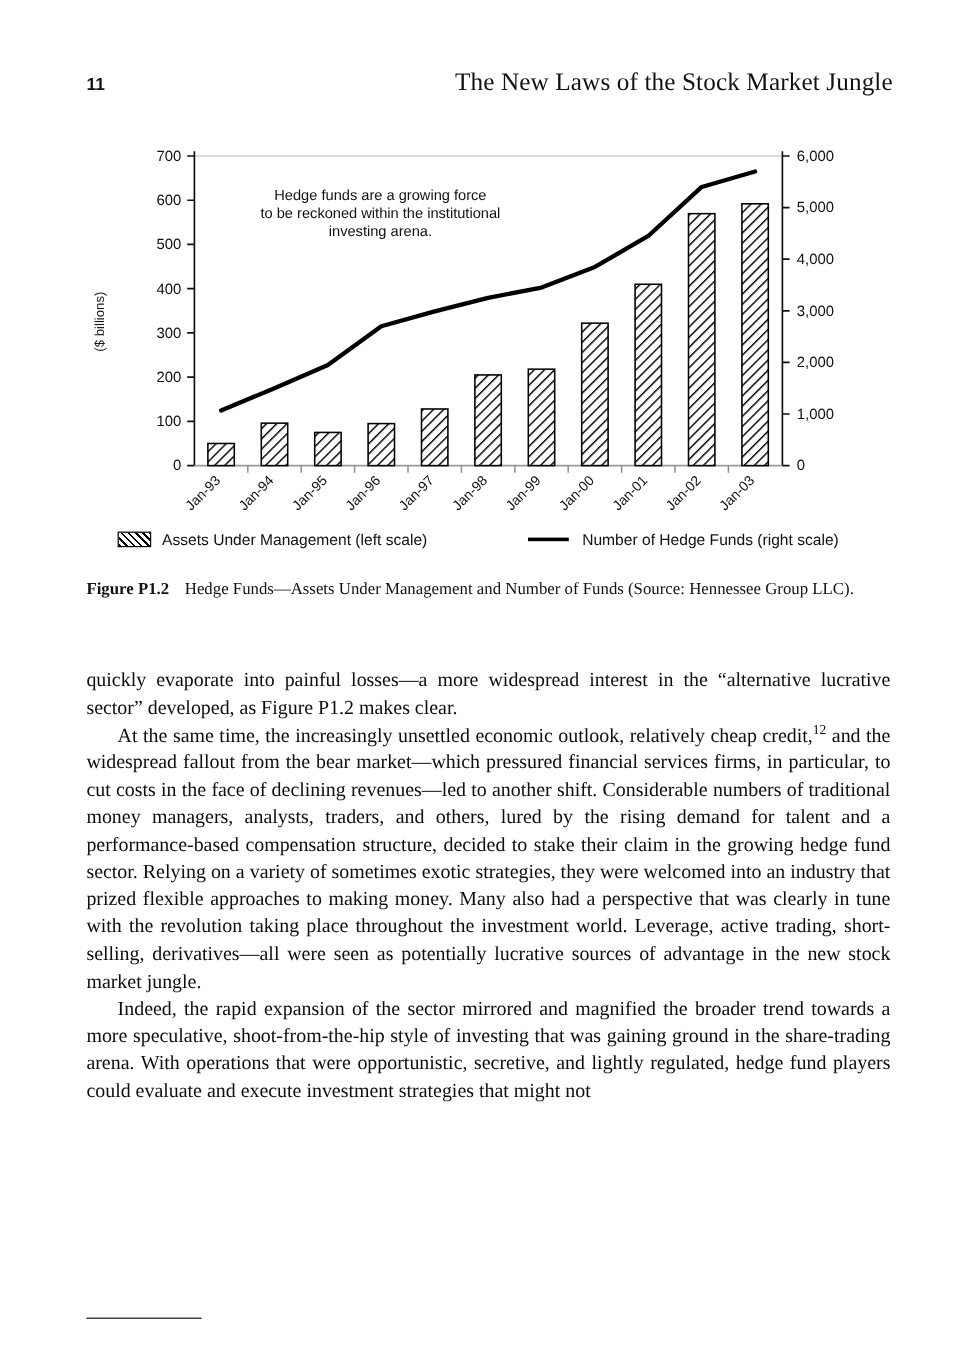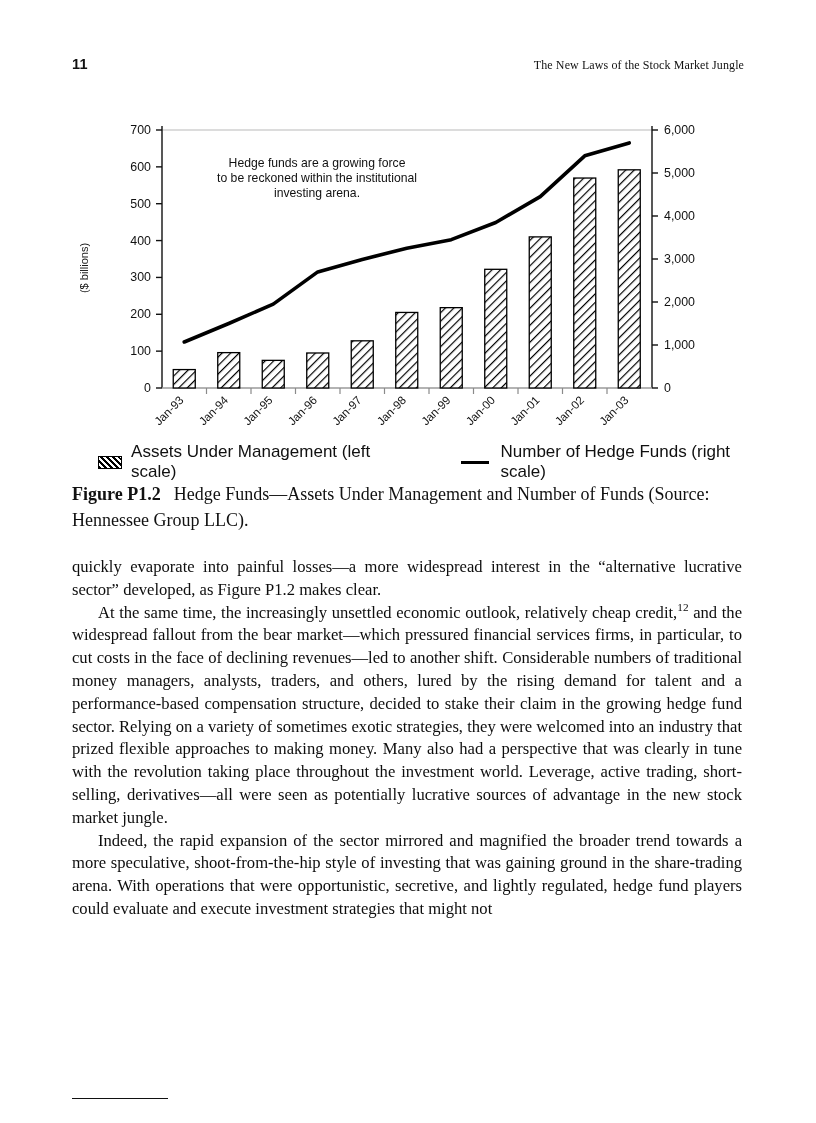--- a/index.html
+++ b/index.html
@@ -32,21 +32,21 @@
     justify-content: space-between;
   }
   .folio {
     font-family: "Liberation Sans", sans-serif;
     font-weight: bold;
     font-size: 14.5px;
     letter-spacing: 0.2px;
   }
   .head-title {
     font-family: "Liberation Serif", serif;
-    font-size: 12px;
+    font-size: 21px;
     letter-spacing: 0.1px;
   }
 
   
   .figure-block {
     position: absolute;
     top: 112px;
     left: 72px;
     width: 672px;
   }
@@ -75,21 +75,21 @@
     margin-left: -44px;
   }
   .legend {
     position: absolute;
     left: 26px;
     top: 330px;
     width: 640px;
     display: flex;
     align-items: center;
     font-family: "Liberation Sans", sans-serif;
-    font-size: 17px;
+    font-size: 13px;
     color: #101010;
     gap: 16px;
   }
   .legend-entry {
     display: flex;
     align-items: center;
   }
   .legend-entry.second { margin-left: 68px; }
   .swatch-bar {
     width: 26px;
@@ -107,21 +107,21 @@
     border-top: 3.4px solid #000;
     margin-right: 11px;
   }
 
   .caption {
     position: absolute;
     top: 482px;
     left: 72px;
     width: 640px;
     font-family: "Liberation Serif", serif;
-    font-size: 18px;
+    font-size: 14px;
     line-height: 1.42;
   }
   .caption .cap-label {
     font-weight: bold;
   }
   .caption .cap-gap { display: inline-block; width: 13px; }
 
   
   .body-text {
     position: absolute;

